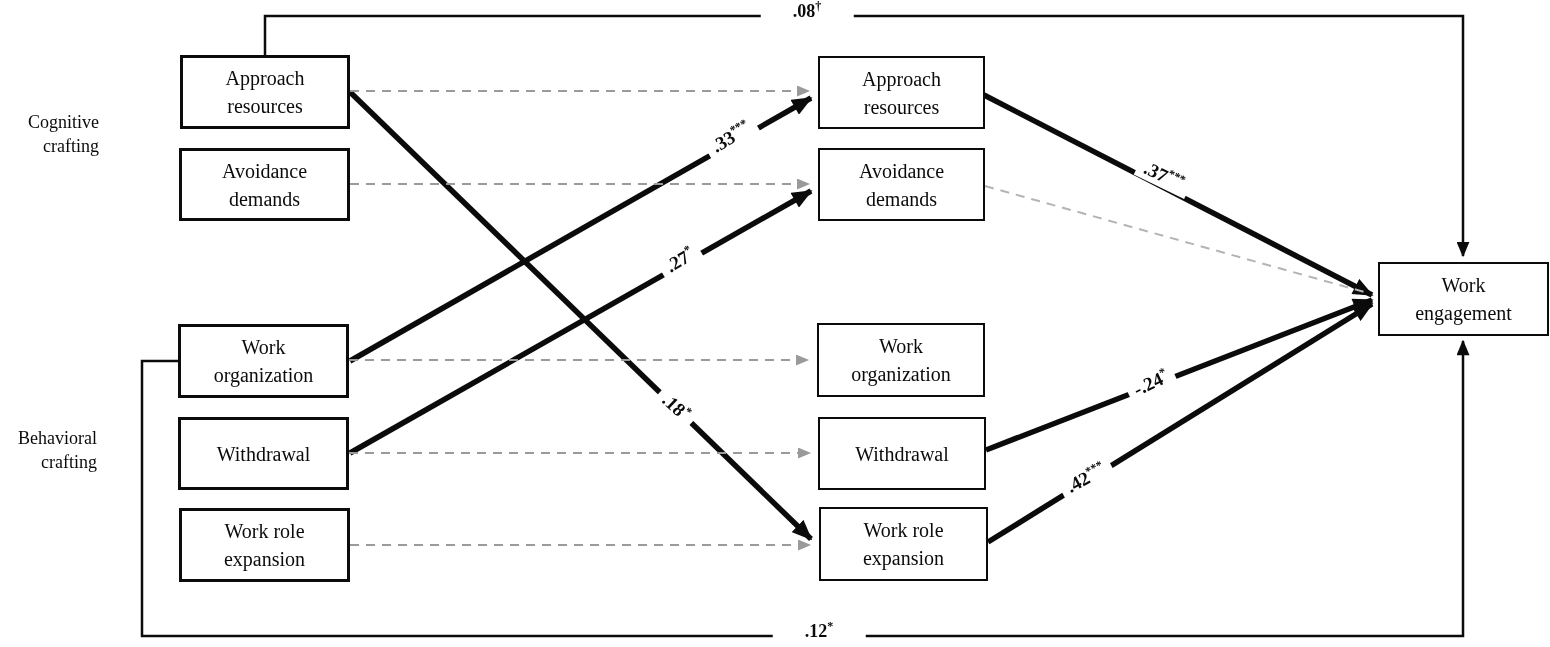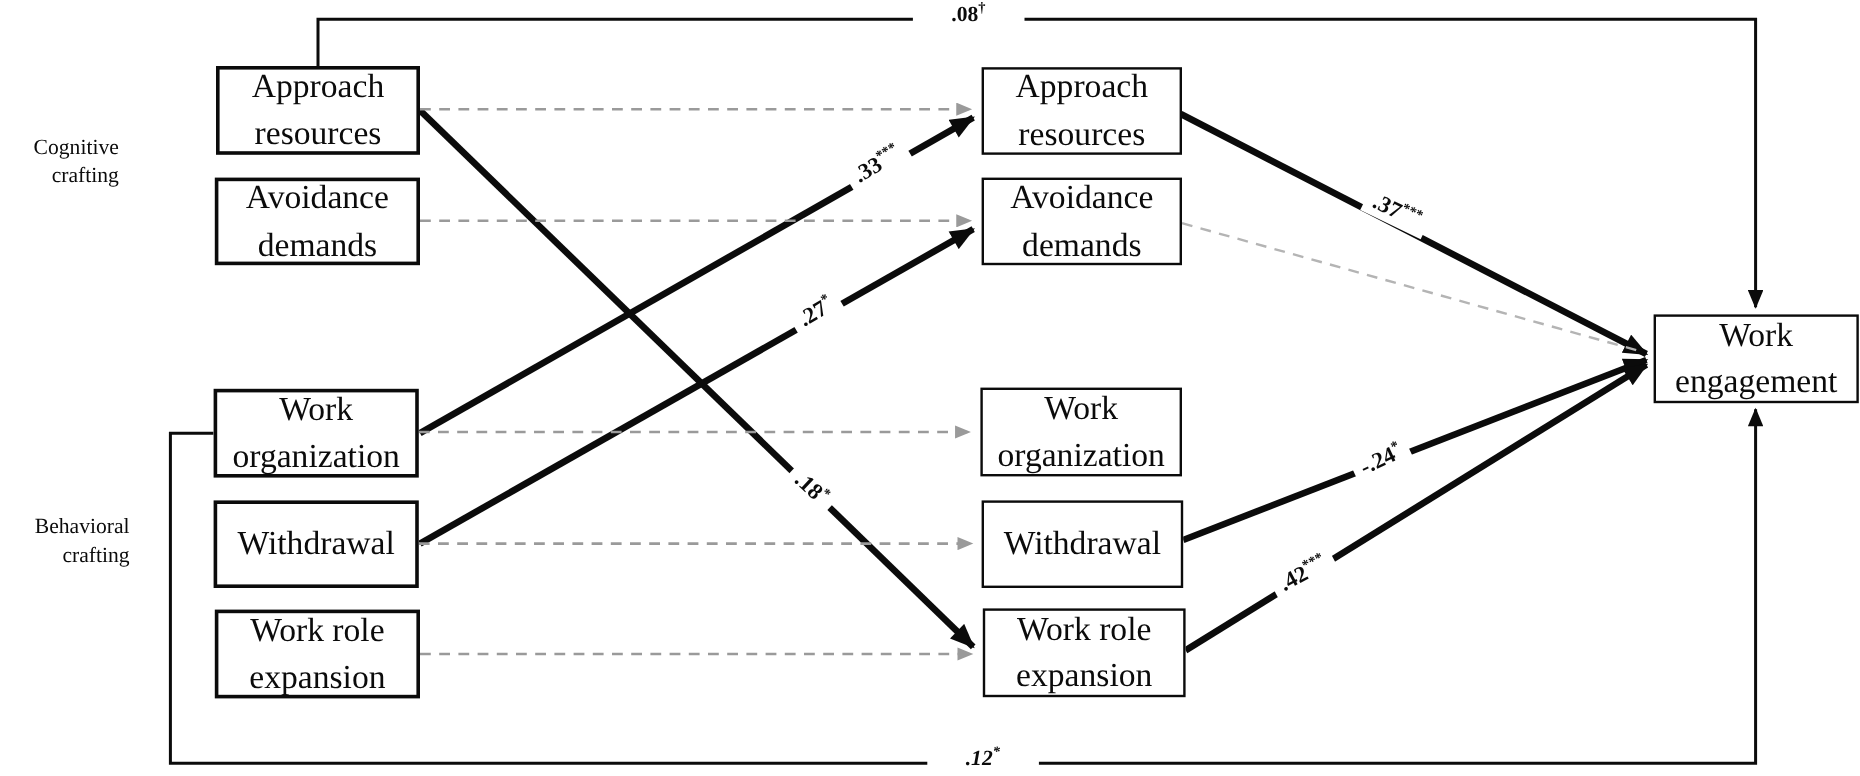--- a/index.html
+++ b/index.html
@@ -8,21 +8,21 @@
     font-family:"Liberation Serif","DejaVu Serif",serif;color:#0b0b0b;
   }
   #wires{position:absolute;left:0;top:0;z-index:1;}
   .thin{stroke:#0b0b0b;stroke-width:2.5;fill:none;}
   .thick{stroke:#0b0b0b;stroke-width:5.5;fill:none;}
   .dash{stroke:#9a9a9a;stroke-width:2.2;fill:none;stroke-dasharray:9 7;}
   .dashlight{stroke:#b4b4b4;stroke-width:2;fill:none;stroke-dasharray:9 7;}
   .node{
     position:absolute;z-index:2;box-sizing:border-box;background:#fff;
     border:3px solid #0b0b0b;display:flex;align-items:center;justify-content:center;
-    text-align:center;white-space:pre-line;font-size:28px;line-height:1.4;
+    text-align:center;white-space:pre-line;font-size:20px;line-height:1.4;
   }
   .node.mid{border-width:2.5px;}
   .grouplabel{
     position:absolute;z-index:2;text-align:right;white-space:pre-line;
     font-size:18px;line-height:1.35;
   }
   .coef{
     position:absolute;z-index:3;background:#fff;font-weight:bold;font-size:19px;
     padding:1px 7px;transform:translate(-50%,-50%) rotate(var(--rot,0deg));
     white-space:nowrap;line-height:1.1;
@@ -63,21 +63,21 @@
     <line class="dash" x1="350" y1="184" x2="809" y2="184" marker-end="url(#arrG)"></line>
     <line class="dash" x1="349" y1="360" x2="808" y2="360" marker-end="url(#arrG)"></line>
     <line class="dash" x1="349" y1="453" x2="810" y2="453" marker-end="url(#arrG)"></line>
     <line class="dash" x1="350" y1="545" x2="810" y2="545" marker-end="url(#arrG)"></line>
 
     <line class="dashlight" x1="985" y1="186" x2="1368" y2="293"></line>
   </svg>
 
   <div class="grouplabel" style="left:3px;top:110px;width:96px;">Cognitive
 crafting</div>
-  <div class="grouplabel" style="left:12px;top:426px;width:96px;">Behavioral
+  <div class="grouplabel" style="left:1px;top:426px;width:96px;">Behavioral
 crafting</div>
 
   <div class="node" style="left:180px;top:55px;width:170px;height:74px;">
     <span>Approach
 resources</span></div>
   <div class="node" style="left:179px;top:148px;width:171px;height:73px;">
     <span>Avoidance
 demands</span></div>
   <div class="node" style="left:178px;top:324px;width:171px;height:74px;">
     <span>Work
@@ -102,21 +102,21 @@
   <div class="node mid" style="left:819px;top:507px;width:169px;height:74px;">
     <span>Work role
 expansion</span></div>
 
   <div class="node mid" style="left:1378px;top:262px;width:171px;height:74px;">
     <span>Work
 engagement</span></div>
 
   <div class="coef wide" style="left:807px;top:11px;"><span>.08</span><sup>†</sup></div>
 
-  <div class="coef wide" style="left:819px;top:631px;font-style:italic;"><span>.12</span><sup>*</sup></div>
+  <div class="coef wide" style="left:819px;top:631px;"><span>.12</span><sup>*</sup></div>
 
   <div class="coef" style="left:731px;top:137px;--rot:-31deg;"><span>.33</span><sup>***</sup></div>
 
   <div class="coef" style="left:680px;top:260px;--rot:-31deg;"><span>.27</span><sup>*</sup></div>
 
   <div class="coef" style="left:676px;top:407px;--rot:43deg;"><span>.18</span><sup>*</sup></div>
 
   <div class="coef" style="left:1164px;top:176px;--rot:26deg;"><span>.37</span><sup>***</sup></div>
 
   <div class="coef" style="left:1151px;top:383px;--rot:-25deg;"><span>-.24</span><sup>*</sup></div>

